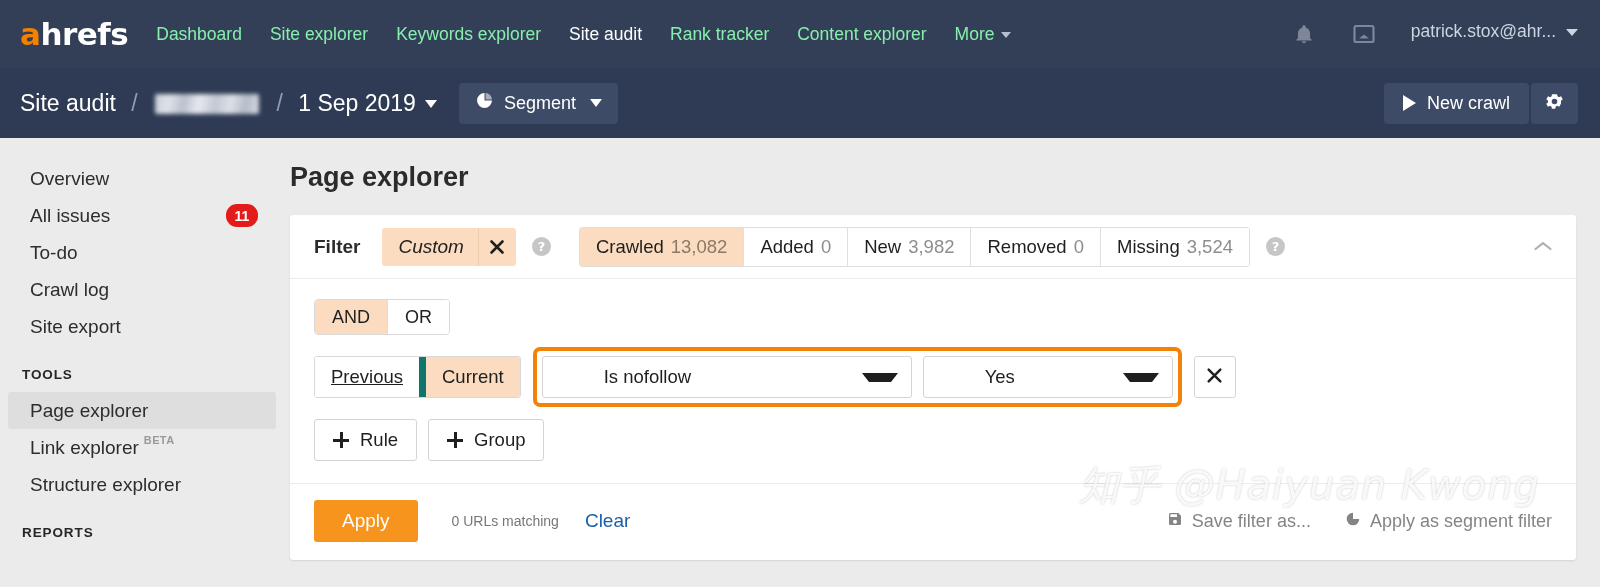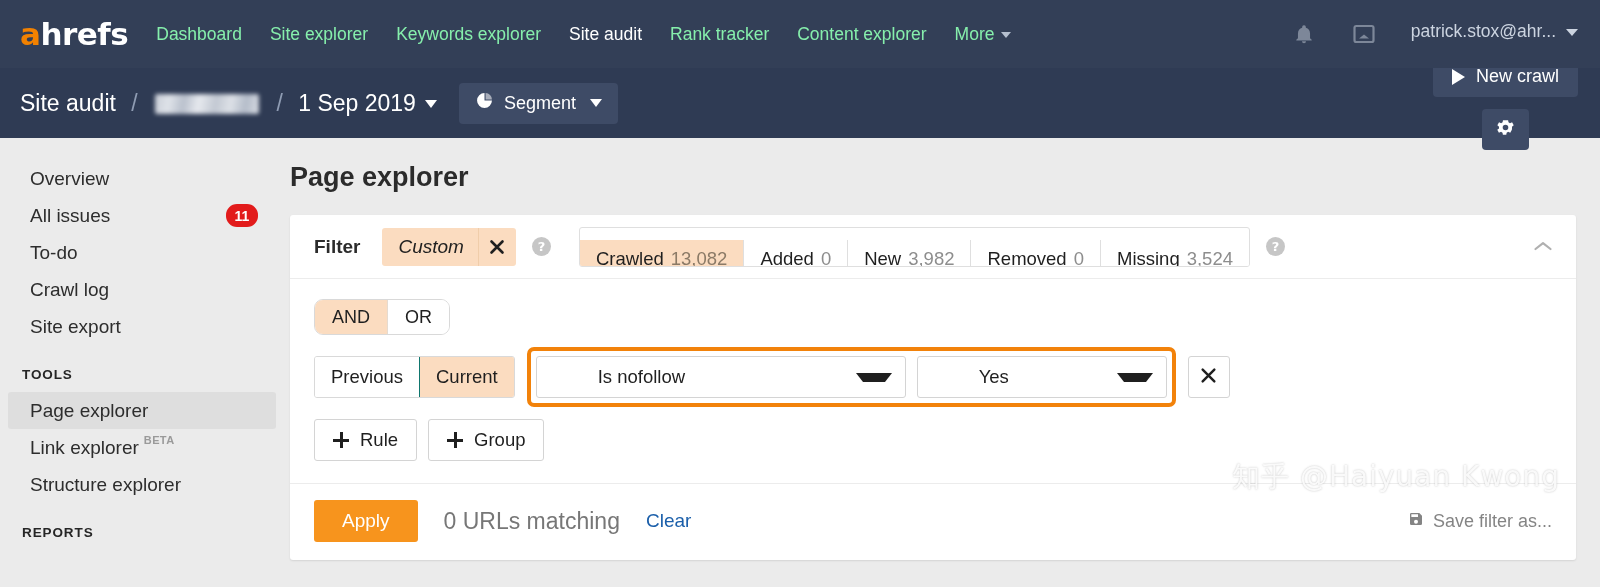--- a/index.html
+++ b/index.html
@@ -107,21 +107,21 @@
     border-radius: 4px;
     height: 41px;
     display: flex;
     align-items: center;
     gap: 10px;
     padding: 0 16px;
     color: #ffffff;
     font-size: 18px;
     cursor: pointer;
   }
-  .subbar-right { margin-left: auto; display: flex; align-items: center; gap: 12px; flex-direction: column; }
+  .subbar-right { margin-left: auto; display: flex; align-items: center; gap: 2px; }
   .newcrawl-btn {
     background: #3e4b66;
     border-radius: 4px;
     height: 41px;
     display: flex; align-items: center; gap: 11px;
     padding: 0 19px;
     color: #ffffff; font-size: 18px;
     cursor: pointer;
   }
   .play-tri {
@@ -259,39 +259,38 @@
   .seg-tab {
     display: flex; align-items: baseline; gap: 7px;
     padding: 18px 16px;
     height: 100%;
     font-size: 18.5px;
     color: #1f1f1f;
     background: #ffffff;
     border-right: 1px solid #dfdfdf;
     cursor: pointer;
     align-items: center;
-    margin-top: 12px;
   }
   .seg-tab:last-child { border-right: none; }
   .seg-tab.active { background: #fbdcc0; }
   .seg-tab .cnt { font-size: 18.5px; color: #8d8d8d; }
   .seg-tab.active .cnt { color: #8b7a66; }
   .collapse-chevron {
     margin-left: auto;
     width: 34px; height: 34px;
     display: flex; align-items: center; justify-content: center;
     cursor: pointer;
   }
 
   
   .rules-area { padding: 20px 24px 22px 24px; border-bottom: 1px solid #ececec; }
   .andor {
     display: inline-flex;
     border: 1px solid #d9d9d9;
-    border-radius: 9px;
+    border-radius: 4px;
     overflow: hidden;
     height: 36px;
     margin-bottom: 12px;
   }
   .andor div {
     padding: 0 17px;
     display: flex; align-items: center;
     font-size: 18px; color: #1f1f1f;
     background: #ffffff;
     cursor: pointer;
@@ -309,21 +308,21 @@
     background: #fff;
   }
   .prevcur div {
     padding: 0 16px;
     display: flex; align-items: center;
     font-size: 18.5px; color: #1f1f1f;
     cursor: pointer;
     background: #ffffff;
   }
   .prevcur div.active { background: #fbdcc0; }
-  .prevcur div:first-child { border-right: 1px solid #0f766e; }
+  .prevcur div:first-child { border-right: 7px solid #0f766e; text-decoration: underline; }
 
   .orange-box {
     display: flex;
     align-items: center;
     gap: 11px;
     border: 4px solid #f2820a;
     border-radius: 7px;
     padding: 5px;
     margin-left: 12px;
     background: #ffffff;
@@ -399,22 +398,22 @@
     color: #ffffff;
     font-size: 19px;
     border-radius: 3px;
     padding: 0 28px;
     height: 42px;
     display: flex; align-items: center;
     cursor: pointer;
     font-weight: normal;
   }
   .urls-matching {
-    margin-left: 26px;
-    font-size: 23px;
+    margin-left: 34px;
+    font-size: 14px;
     color: #777777;
     white-space: nowrap;
   }
   .clear-link {
     margin-left: 26px;
     font-size: 19px;
     color: #1b5faa;
     cursor: pointer;
   }
   .right-actions {
@@ -426,29 +425,30 @@
   }
   .right-action {
     display: flex; align-items: center; gap: 9px;
     font-size: 18px;
     color: #6a6a6a;
     cursor: pointer;
     white-space: nowrap;
   }
   .watermark {
     position: absolute;
-    right: 16px;
+    right: 36px;
     top: -26px;
-    font-size: 28px;
+    font-size: 40px;
     color: rgba(255,255,255,0.88);
     text-shadow: 0 0 2px rgba(120,120,120,0.45);
     pointer-events: none;
     white-space: nowrap;
     font-family: "DejaVu Sans", sans-serif;
     letter-spacing: 1px;
+    font-style: italic;
   }
 </style>
 </head>
 <body>
 
 <div class="topnav">
   <div class="logo">
     <span class="logo-a">a</span><span>hrefs</span>
   </div>
   <div class="nav-items">
@@ -651,20 +651,28 @@
 
         <div class="right-actions">
           <div class="right-action">
             <span>
               <svg width="16" height="16" viewBox="0 0 24 24">
                   <path fill="#6a6a6a" d="M17 3H5a2 2 0 0 0-2 2v14a2 2 0 0 0 2 2h14a2 2 0 0 0 2-2V7zm-5 16a3 3 0 1 1 3-3 3 3 0 0 1-3 3zm3-10H5V5h10z"></path>
                 </svg>
             </span>
             <span>Save filter as...</span>
           </div>
+          <div class="right-action">
+            <span>
+              <svg width="16" height="16" viewBox="0 0 24 24">
+                  <path fill="#6a6a6a" d="M12 2.6A9.4 9.4 0 1 0 21.4 12H12z"></path>
+                </svg>
+            </span>
+            <span>Apply as segment filter</span>
+          </div>
         </div>
 
         <div class="watermark">知乎 @Haiyuan Kwong</div>
       </div>
 
     </div>
   </div>
 </div>
 
 </body></html>

